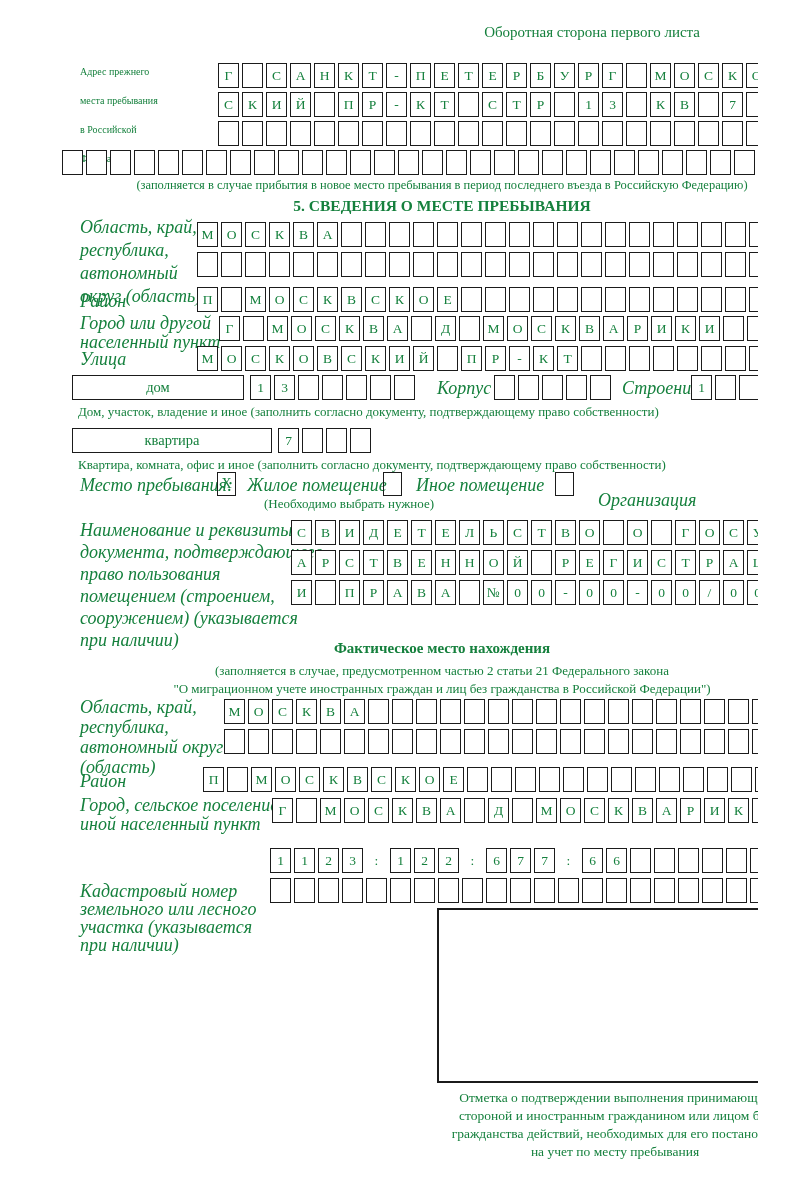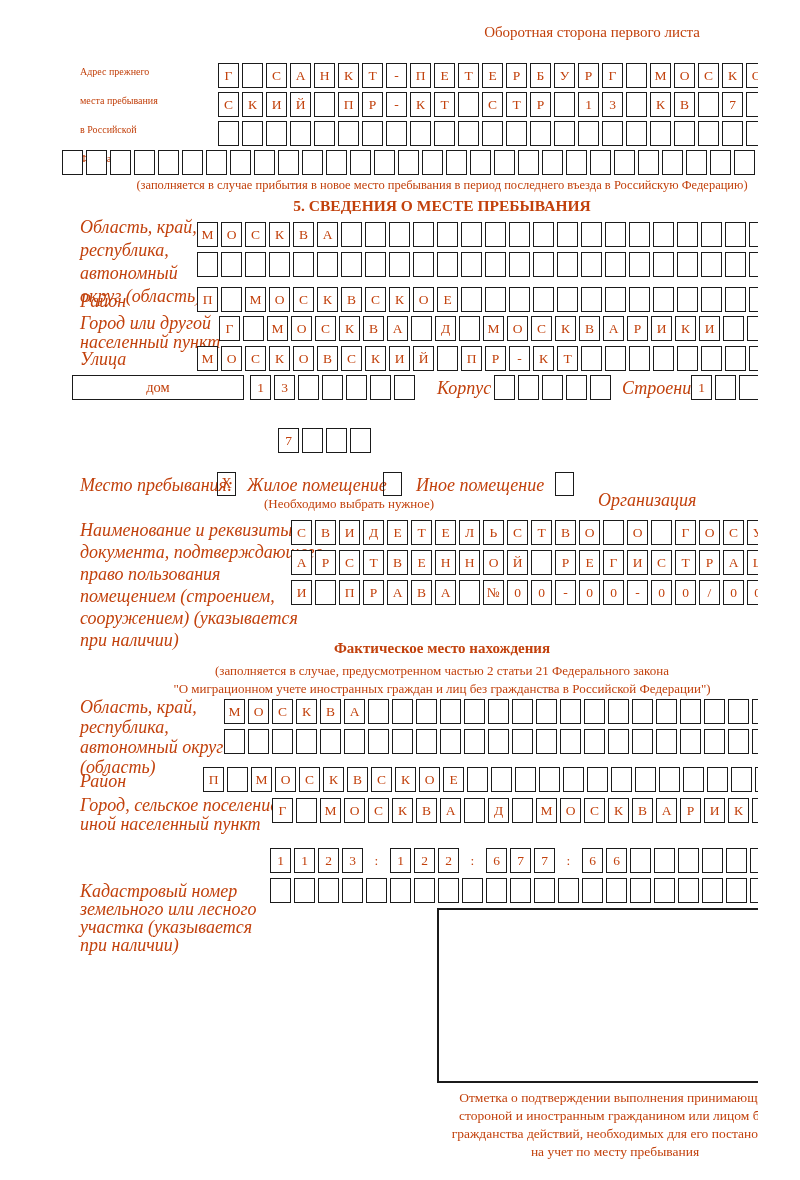--- a/index.html
+++ b/index.html
@@ -1,18 +1,18 @@
 <!DOCTYPE html>
 <html lang="ru"><head>
 <meta charset="utf-8">
 <style>
   html,body{margin:0;padding:0;background:#fff;}
   .page{
     position:relative;width:716px;height:1180px;margin:0 auto;
-    background:#fff;color:#c2410c;
+    background:#fff;color:#15803d;
     font-family:"Liberation Serif","DejaVu Serif",serif;
     overflow:hidden;
   }
   .abs{position:absolute;}
   .center{left:0;width:800px;text-align:center;}
   .lbl{font-size:18px;line-height:22px;white-space:nowrap;font-style:italic;}
   .lbl-lg{font-size:10px;line-height:29px;white-space:nowrap;}
   .lh23{line-height:23px;}
   .lh20{line-height:20px;}
   .lh19{line-height:19px;}
@@ -321,27 +321,30 @@
       <span class="cell"></span>
       <span class="cell"></span>
     </div>
   <div class="abs lbl" style="left:580px;top:377px;">Строение</div>
   <div class="abs cellrow" style="left:649px;top:375px;">
       <span class="cell">1</span>
       <span class="cell"></span>
       <span class="cell"></span>
       <span class="cell"></span>
     </div>
-
+  <div class="abs note13" style="left:36px;top:404px;">Дом, участок, владение и иное (заполнить согласно документу, подтверждающему право собственности)</div>
+
+  <div class="abs widebox" style="left:30px;top:428px;width:200px;">квартира</div>
   <div class="abs cellrow" style="left:236px;top:428px;">
       <span class="cell">7</span>
       <span class="cell"></span>
       <span class="cell"></span>
       <span class="cell"></span>
     </div>
+  <div class="abs note13" style="left:36px;top:457px;">Квартира, комната, офис и иное (заполнить согласно документу, подтверждающему право собственности)</div>
 
   <div class="abs" style="left:0;top:472px;width:800px;height:26px;">
     <span class="abs lbl" style="left:38px;top:2px;">Место пребывания:</span>
     <span class="abs checkbox" style="left:175px;top:0;">X</span>
     <span class="abs lbl" style="left:205px;top:2px;">Жилое помещение</span>
     <span class="abs checkbox" style="left:341px;top:0;"></span>
     <span class="abs lbl" style="left:374px;top:2px;">Иное помещение</span>
     <span class="abs checkbox" style="left:513px;top:0;"></span>
     <span class="abs lbl" style="left:556px;top:2px;margin-top:15px;">Организация</span>
   </div>

